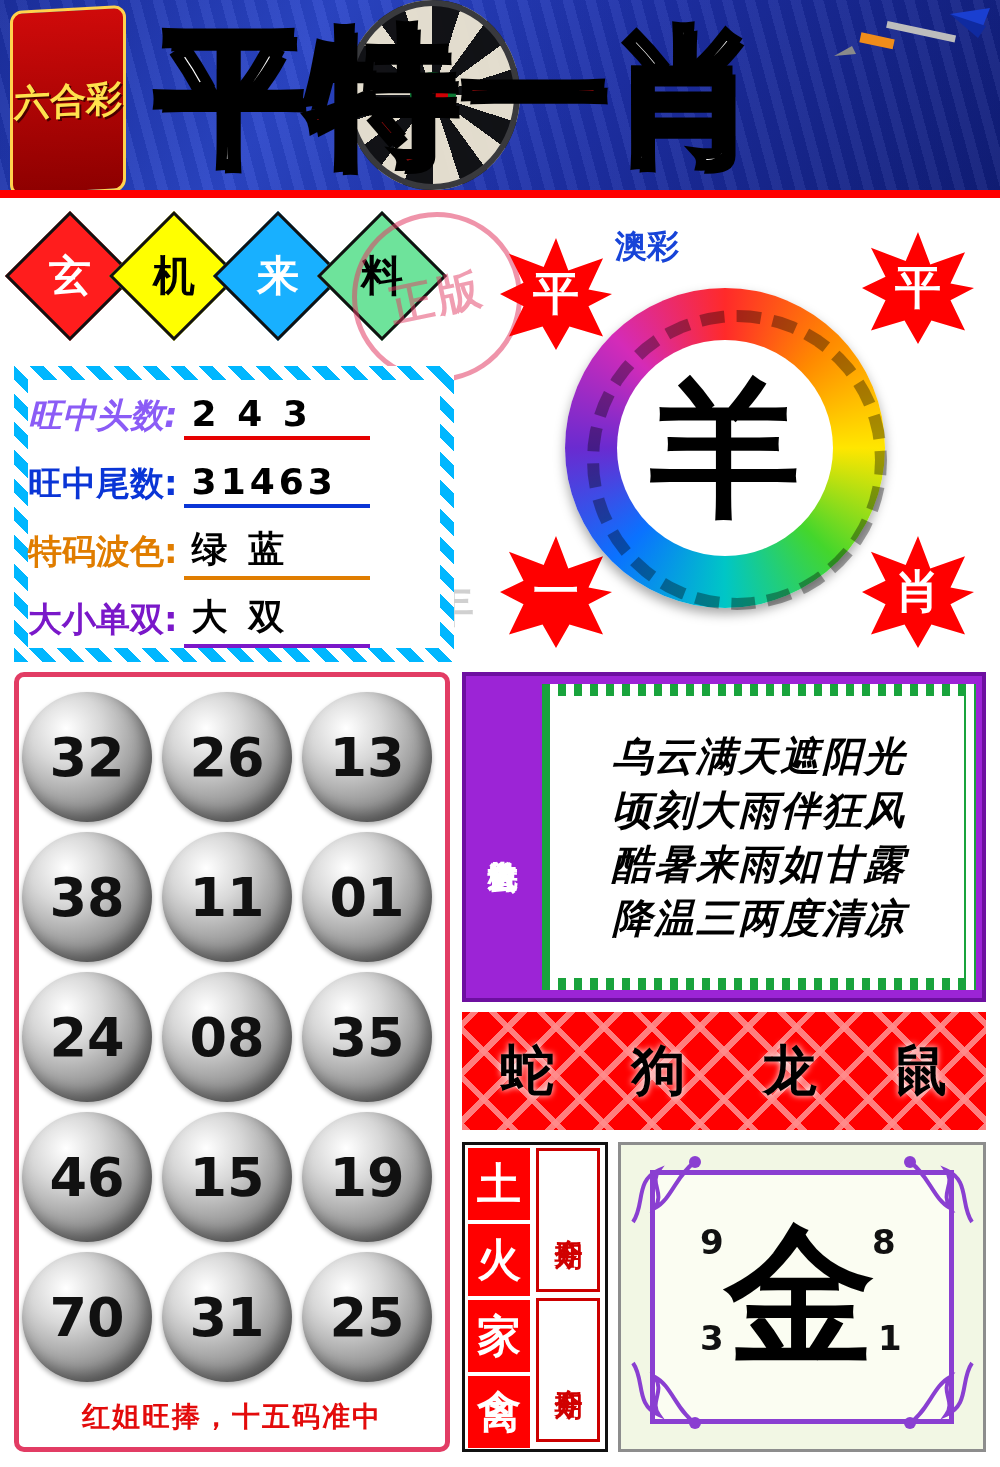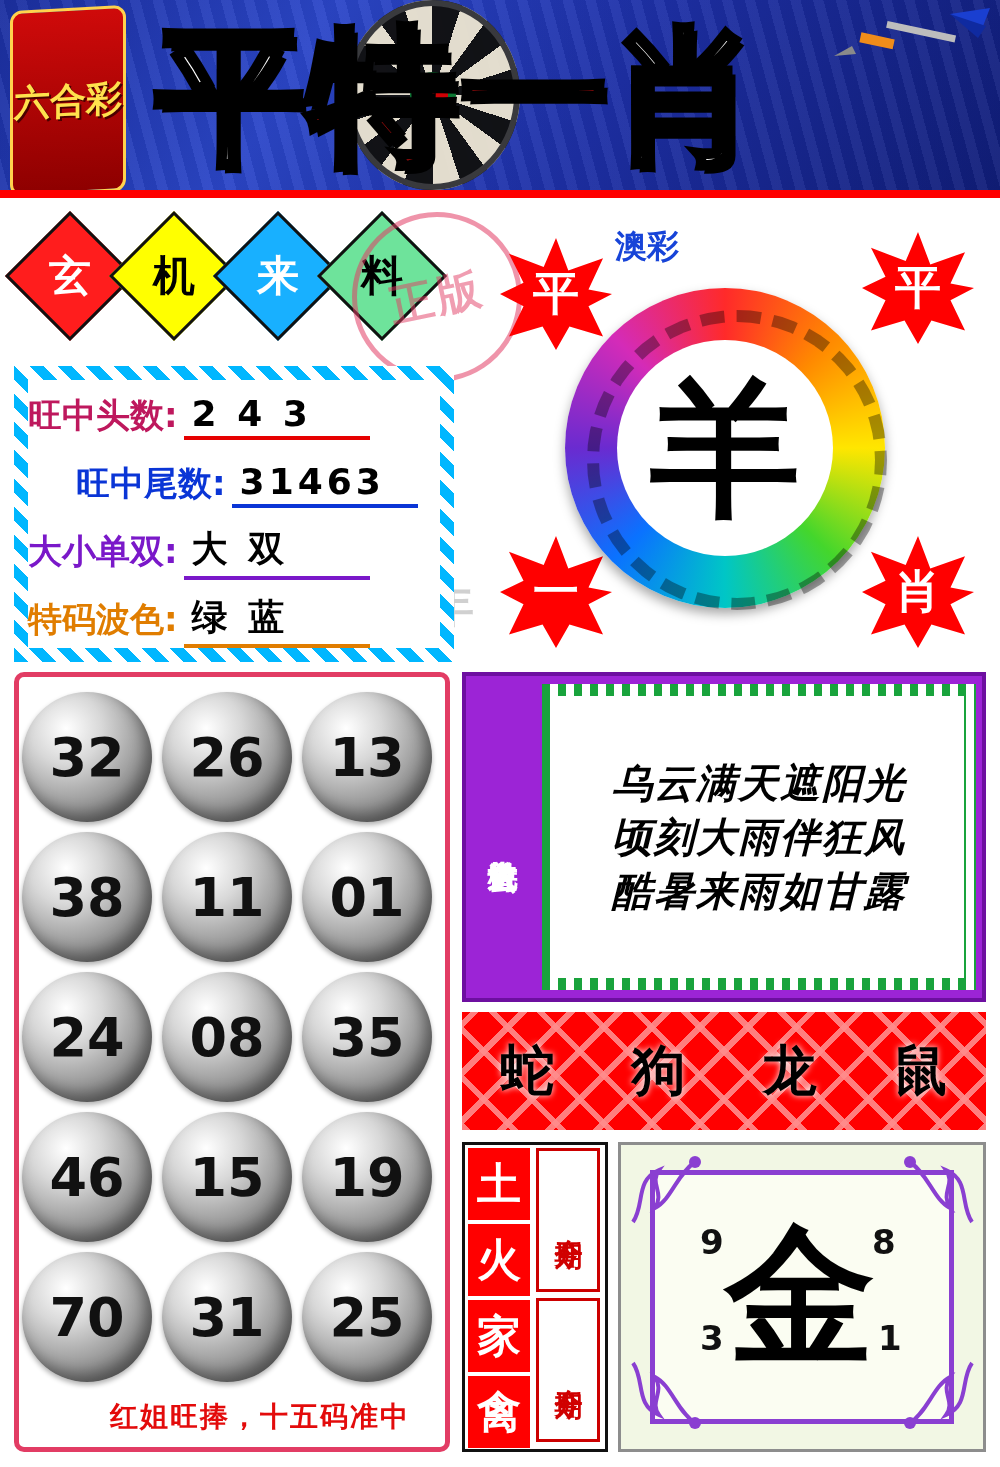--- a/index.html
+++ b/index.html
@@ -143,22 +143,22 @@
     background-image:
       linear-gradient(#ffffff,#ffffff),
       repeating-linear-gradient(45deg,#00b7ff 0 10px,#ffffff 10px 20px);
     background-origin:border-box;
     background-clip:content-box,border-box;
     box-sizing:border-box;
   }
   .info-rows{position:absolute;left:28px;top:382px;width:420px;}
   .info-row{height:68px;display:flex;align-items:center;}
   .info-label{font-size:34px;font-weight:bold;white-space:nowrap;}
-  .l-red{color:#be185d;}
-  .l-blue{color:#0a35d6;margin-left:48px;}
+  .l-red{color:#8b5cf6;font-style:italic;}
+  .l-blue{color:#0a35d6;}
   .l-orange{color:#e07d00;}
   .l-purple{color:#7a18c9;}
   .info-value{
     margin-left:6px;font-size:36px;font-weight:bold;color:#000;
     border-bottom:4px solid;
     min-width:170px;padding:0 8px 2px 8px;letter-spacing:4px;
   }
   .v-red{border-color:#e60000;}
   .v-blue{border-color:#0a35d6;}
   .v-orange{border-color:#e07d00;}
@@ -176,21 +176,21 @@
   }
   .ball{
     width:130px;height:130px;border-radius:50%;
     background:radial-gradient(circle at 34% 28%,#ffffff 0%,#d8d8d8 28%,#8f8f8f 66%,#5d5d5d 100%);
     box-shadow:inset -6px -8px 14px rgba(0,0,0,.35),0 3px 5px rgba(0,0,0,.3);
     display:flex;align-items:center;justify-content:center;
     font-size:54px;font-weight:bold;color:#111;
   }
   .balls-foot{
     position:absolute;left:14px;top:1398px;width:436px;text-align:center;
-    color:#e30b0b;font-size:28px;font-weight:bold;letter-spacing:2px;padding-left:28px;
+    color:#e30b0b;font-size:28px;font-weight:bold;letter-spacing:2px;
   }
 
   
   .poem-panel{
     position:absolute;left:462px;top:672px;width:524px;height:330px;
     background:#9c24d6;border:4px solid #6d0fa0;box-sizing:border-box;
   }
   .poem-side{
     position:absolute;left:470px;top:684px;width:66px;height:306px;
     color:#ffffff;font-size:30px;font-weight:bold;
@@ -345,26 +345,26 @@
   <div class="info-rows">
     <div class="info-row">
       <span class="info-label l-red">旺中头数:</span>
       <span class="info-value v-red">2 4 3</span>
     </div>
     <div class="info-row">
       <span class="info-label l-blue">旺中尾数:</span>
       <span class="info-value v-blue">31463</span>
     </div>
     <div class="info-row">
+      <span class="info-label l-orange">特码波色:</span>
+      <span class="info-value v-orange">绿 蓝</span>
+    </div>
+    <div class="info-row">
       <span class="info-label l-purple">大小单双:</span>
       <span class="info-value v-purple">大 双</span>
-    </div>
-    <div class="info-row">
-      <span class="info-label l-orange">特码波色:</span>
-      <span class="info-value v-orange">绿 蓝</span>
     </div>
   </div>
 
   <div class="balls-panel"></div>
   <div class="balls-grid">
     <div class="ball">32</div>
     <div class="ball">26</div>
     <div class="ball">13</div>
     <div class="ball">38</div>
     <div class="ball">11</div>
@@ -380,20 +380,21 @@
     <div class="ball">25</div>
   </div>
   <div class="balls-foot">红姐旺捧，十五码准中</div>
 
   <div class="poem-panel"></div>
   <div class="poem-side">曾道人玄机诗</div>
   <div class="poem-box">
     <div class="poem-line">乌云满天遮阳光</div>
     <div class="poem-line">顷刻大雨伴狂风</div>
     <div class="poem-line">酷暑来雨如甘露</div>
+    <div class="poem-line">降温三两度清凉</div>
   </div>
 
   <div class="zstrip">
     <div class="zitem">蛇</div>
     <div class="zitem">狗</div>
     <div class="zitem">龙</div>
     <div class="zitem">鼠</div>
   </div>
 
   <div class="elem-panel"></div>

